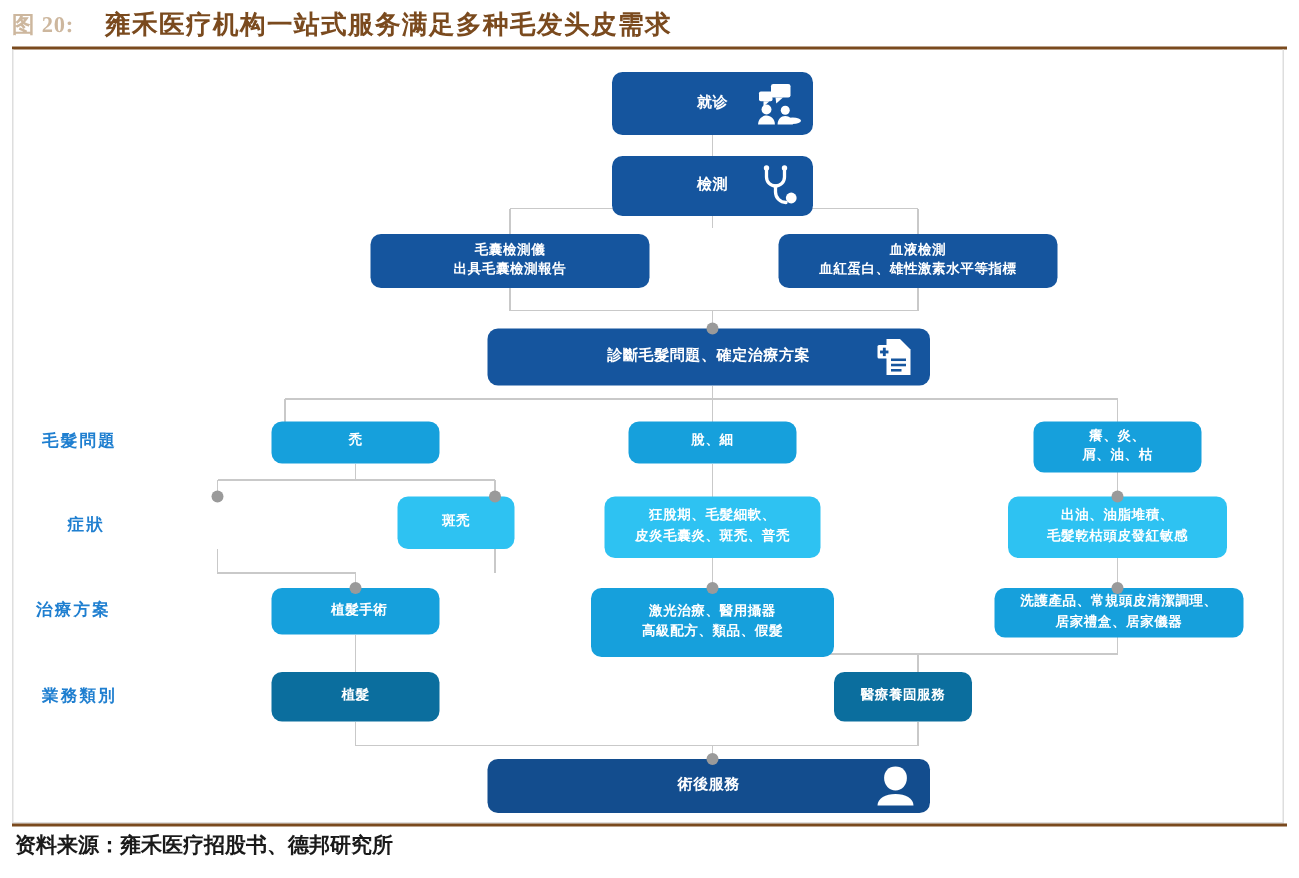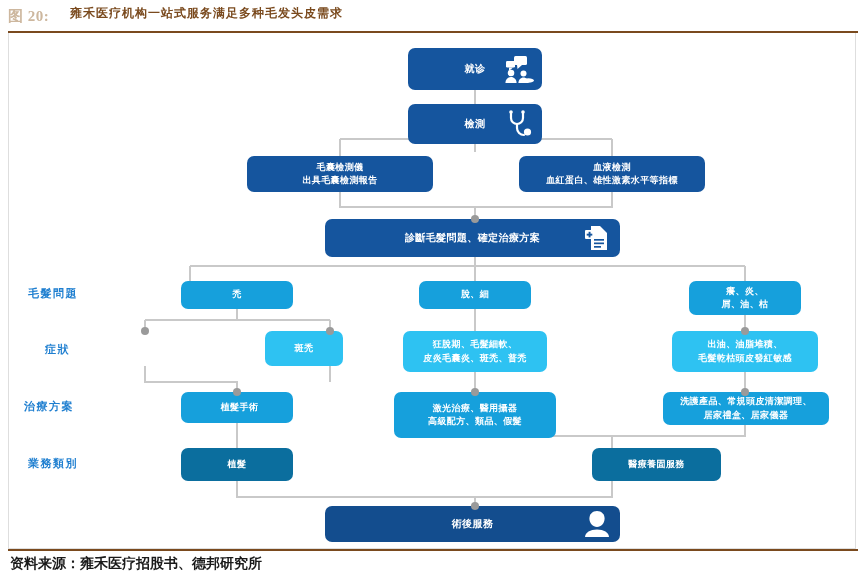--- a/index.html
+++ b/index.html
@@ -16,21 +16,21 @@
     position:absolute;left:0;top:0;width:866px;height:33px;
   }
   .fig-number{
     position:absolute;left:8px;top:7px;
     font-family:"Liberation Serif","DejaVu Serif",serif;
     font-size:15px;font-weight:bold;color:#cdb79e;letter-spacing:.5px;
   }
   .fig-title{
     position:absolute;left:70px;top:5px;
     font-family:Liberation Sans, sans-serif;
-    font-size:12px;font-weight:bold;color:#7a4a1e;letter-spacing:1px;
+    font-size:17px;font-weight:bold;color:#7a4a1e;letter-spacing:1px;
     white-space:nowrap;
   }
   .rule-top{
     position:absolute;left:8px;top:31px;width:850px;height:2px;background:#7a4a1e;
   }
   .rule-bottom{
     position:absolute;left:8px;top:549px;width:850px;height:2px;background:#7a4a1e;
   }
   .source{
     position:absolute;left:10px;top:555px;
@@ -251,21 +251,21 @@
   <div class="node cyan" style="left:663px;top:392px;width:166px;height:33px;justify-content:center;">
     <span class="label">洗護產品、常規頭皮清潔調理、
 居家禮盒、居家儀器</span>
   </div>
   <div class="dot" style="left:741px;top:388px;"></div>
 
   <div class="node teal" style="left:181px;top:448px;width:112px;height:33px;">
     <span class="label">植髮</span>
   </div>
 
-  <div class="node teal" style="left:556px;top:448px;width:129px;height:33px;margin-left:36px;">
+  <div class="node teal" style="left:556px;top:448px;width:92px;height:33px;">
     <span class="label">醫療養固服務</span>
   </div>
 
   <div class="node navy-d with-icon" style="left:325px;top:506px;width:295px;height:36px;">
     <span class="ico">
       <svg viewBox="0 0 32 32" fill="#ffffff" xmlns="http://www.w3.org/2000/svg">
         <path d="M16 3c-4.6 0-7.6 3.2-7.6 7.6 0 4.6 3.4 8.4 7.6 8.4s7.6-3.8 7.6-8.4C23.6 6.2 20.6 3 16 3z"></path>
         <path d="M4 29c0-4.7 5.4-7.6 12-7.6s12 2.9 12 7.6z"></path>
       </svg>
     </span>

